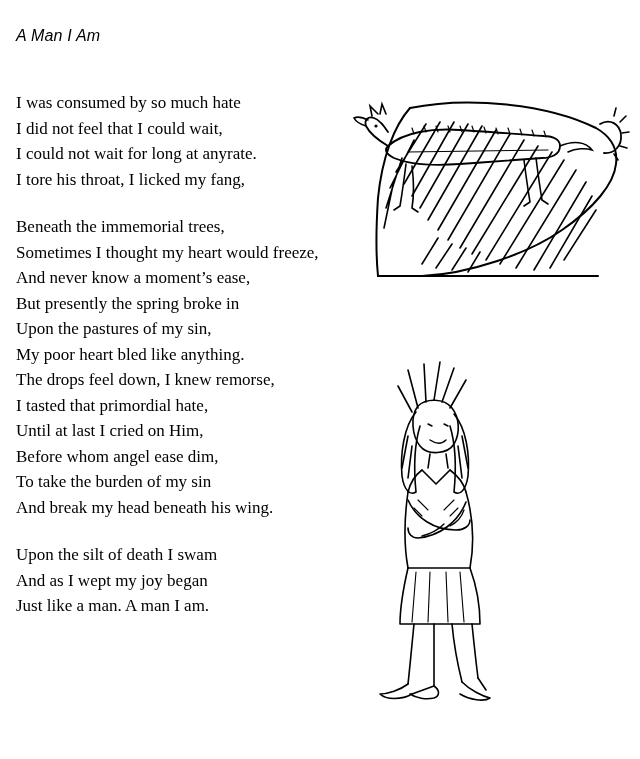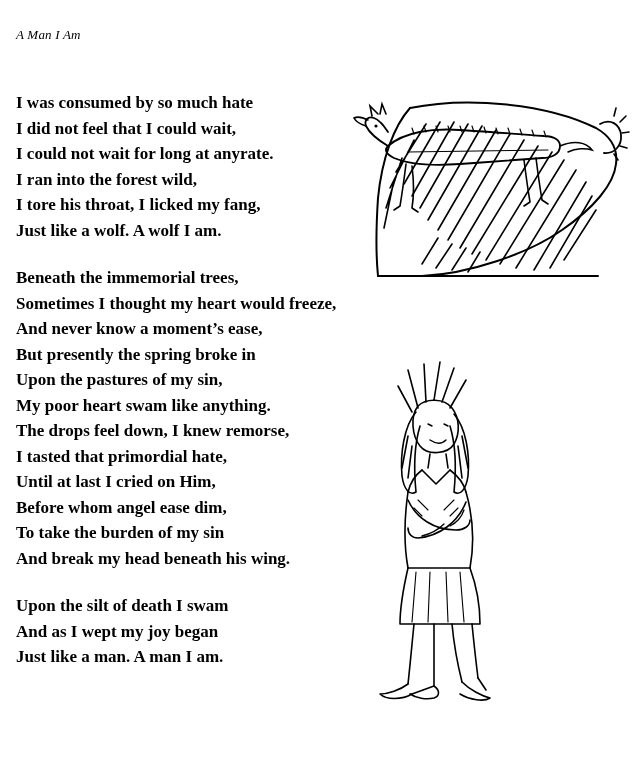--- a/index.html
+++ b/index.html
@@ -17,35 +17,34 @@
   }
   .page {
     position: relative;
     width: 640px;
     height: 759px;
   }
   .poem-title {
     position: absolute;
     left: 16px;
     top: 27px;
-    font-family: Liberation Serif, serif;
+    font-family: Liberation Sans, sans-serif;
     font-style: italic;
-    font-size: 13px;
+    font-size: 16px;
     letter-spacing: 0.2px;
     white-space: nowrap;
   }
   .poem-body {
     position: absolute;
     left: 16px;
     top: 90px;
     width: 330px;
   }
   .stanza {
     margin: 0 0 22px 0;
-    font-weight: bold;
   }
   .stanza:last-child {
     margin-bottom: 0;
   }
   .line {
     font-family: "Liberation Serif", serif;
     font-size: 17px;
     line-height: 25.5px;
     white-space: pre;
   }
@@ -75,32 +74,30 @@
 <div class="page">
 
   <div class="poem-title">A Man I Am</div>
 
   <div class="poem-body">
 
     <div class="stanza">
       <div class="line">I was consumed by so much hate</div>
       <div class="line">I did not feel that I could wait,</div>
       <div class="line">I could not wait for long at anyrate.</div>
-      <div class="line">I ran into the forest wild,</div>
       <div class="line">I tore his throat, I licked my fang,</div>
-      <div class="line">Just like a wolf. A wolf I am.</div>
     </div>
 
     <div class="stanza">
       <div class="line">Beneath the immemorial trees,</div>
       <div class="line">Sometimes I thought my heart would freeze,</div>
       <div class="line">And never know a moment’s ease,</div>
       <div class="line">But presently the spring broke in</div>
       <div class="line">Upon the pastures of my sin,</div>
-      <div class="line">My poor heart swam like anything.</div>
+      <div class="line">My poor heart bled like anything.</div>
       <div class="line">The drops feel down, I knew remorse,</div>
       <div class="line">I tasted that primordial hate,</div>
       <div class="line">Until at last I cried on Him,</div>
       <div class="line">Before whom angel ease dim,</div>
       <div class="line">To take the burden of my sin</div>
       <div class="line">And break my head beneath his wing.</div>
     </div>
 
     <div class="stanza">
       <div class="line">Upon the silt of death I swam</div>

